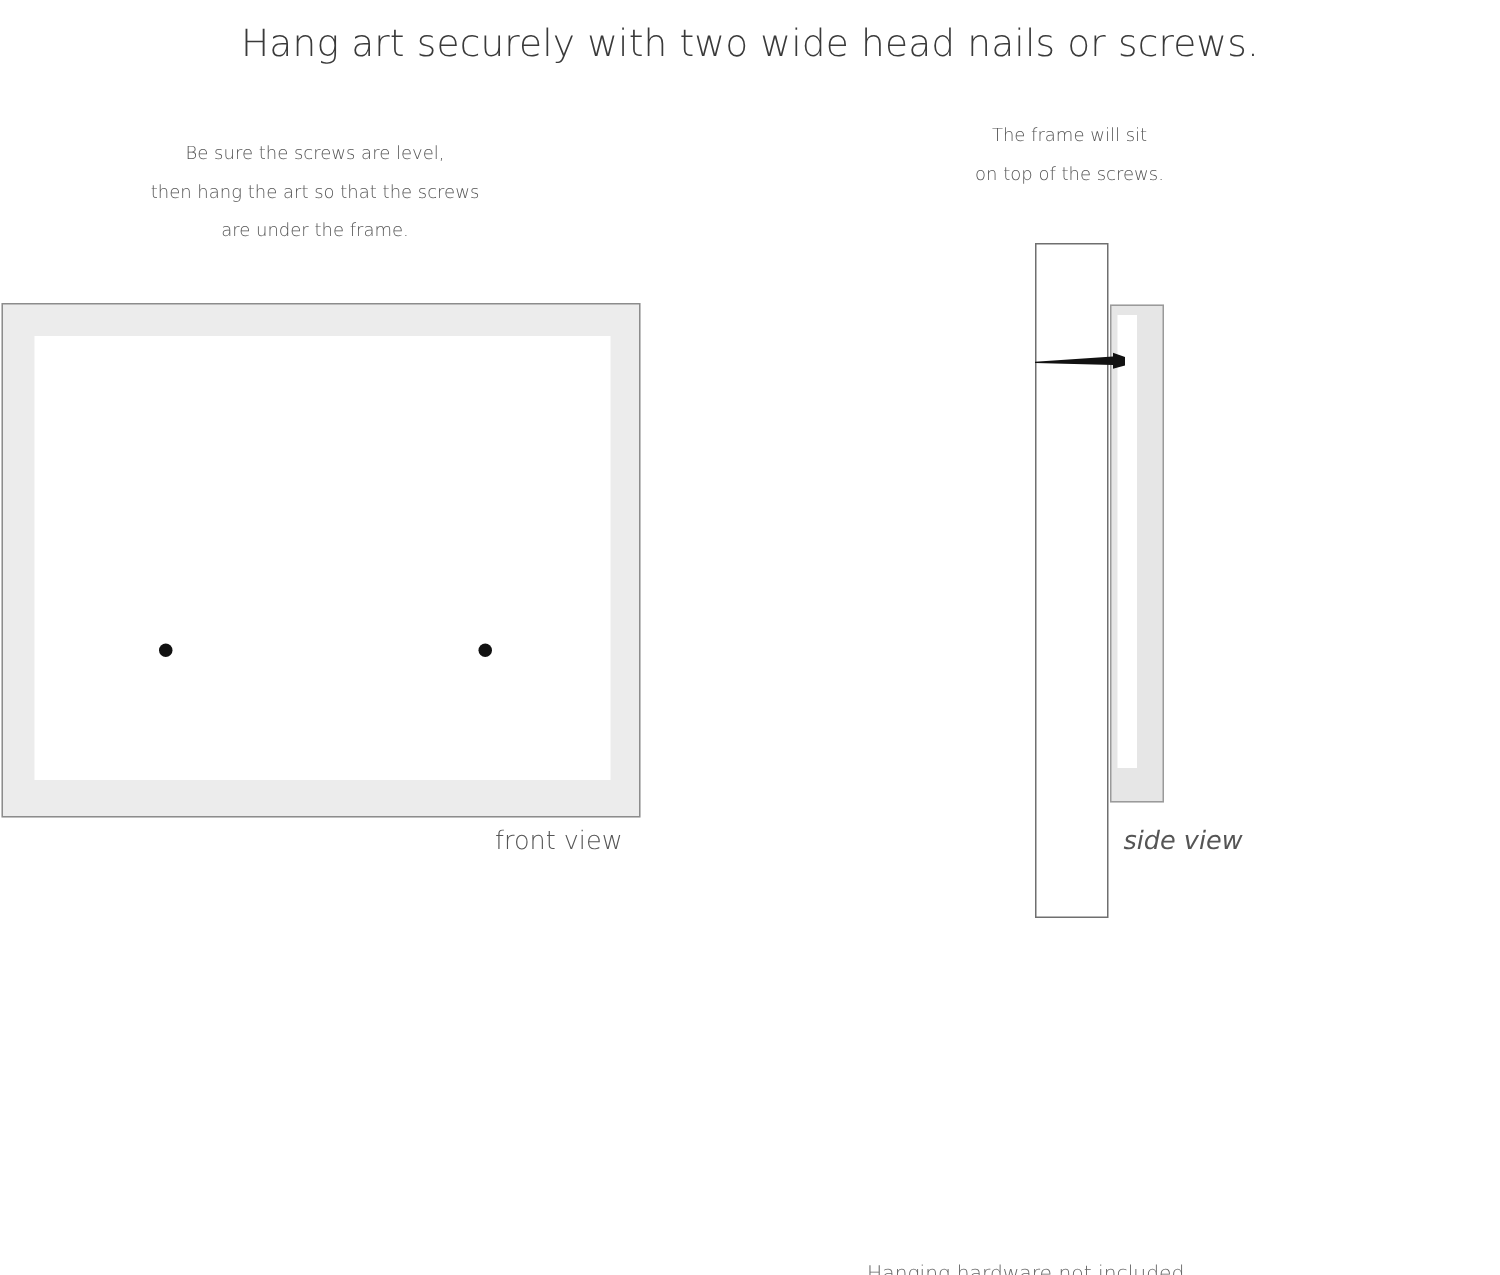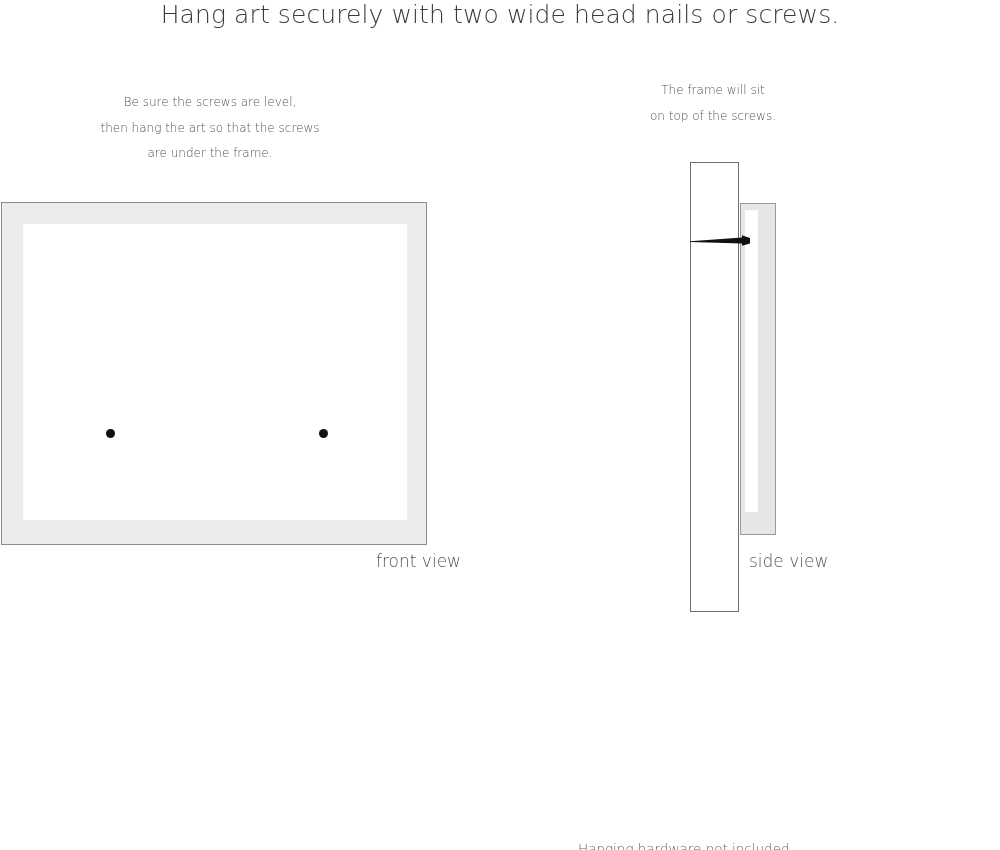--- a/index.html
+++ b/index.html
@@ -13,21 +13,21 @@
     position: relative;
     overflow: hidden;
     font-family: "DejaVu Sans", sans-serif;
     -webkit-font-smoothing: antialiased;
   }
 
   
   .headline {
     position: absolute;
     left: 0;
-    top: 0;
+    top: 14px;
     width: 1000px;
     text-align: center;
     font-size: 25px;
     font-weight: 300;
     color: #3a3a3a;
     letter-spacing: 0.1px;
     line-height: 30px;
   }
 
   
@@ -80,22 +80,22 @@
   .screw-right { left: 317px; top: 226px; }
 
   .view-label {
     position: absolute;
     font-size: 17px;
     font-weight: 300;
     color: #555555;
     line-height: 24px;
     white-space: nowrap;
   }
-  .label-front { left: 330px; top: 549px; margin-left: 46px; }
-  .label-side  { left: 749px; top: 549px; }
+  .label-front { left: 330px; top: 549px; }
+  .label-side  { left: 749px; top: 549px; font-style: italic; }
 
   
   .side-wall {
     position: absolute;
     left: 690px;
     top: 162px;
     width: 49px;
     height: 450px;
     box-sizing: border-box;
     border: 1px solid #6f6f6f;

